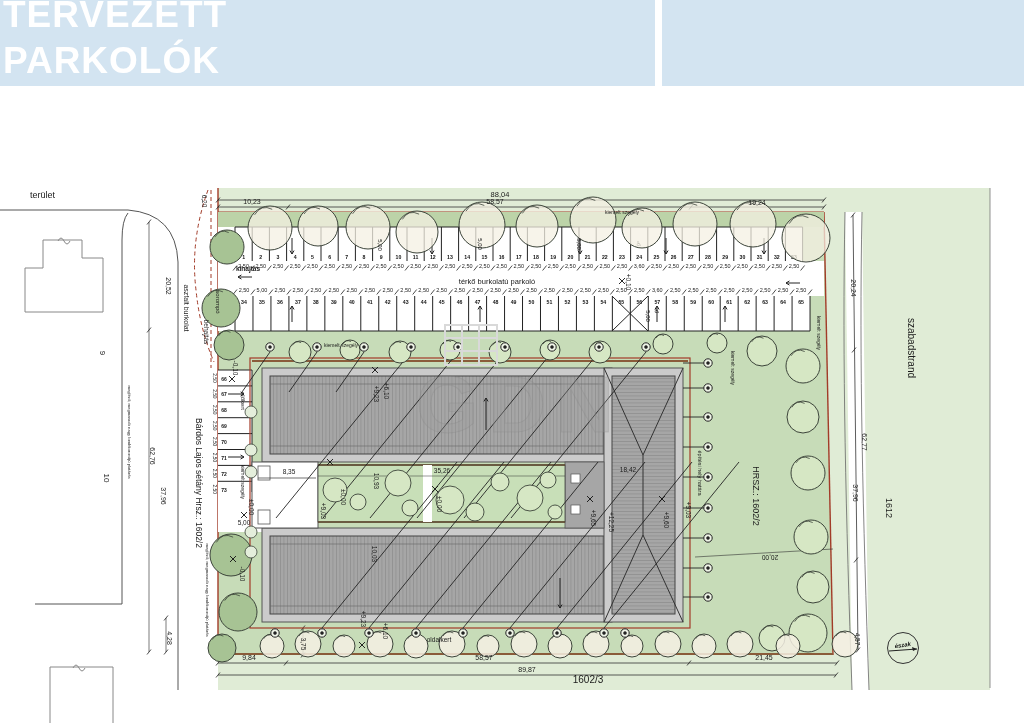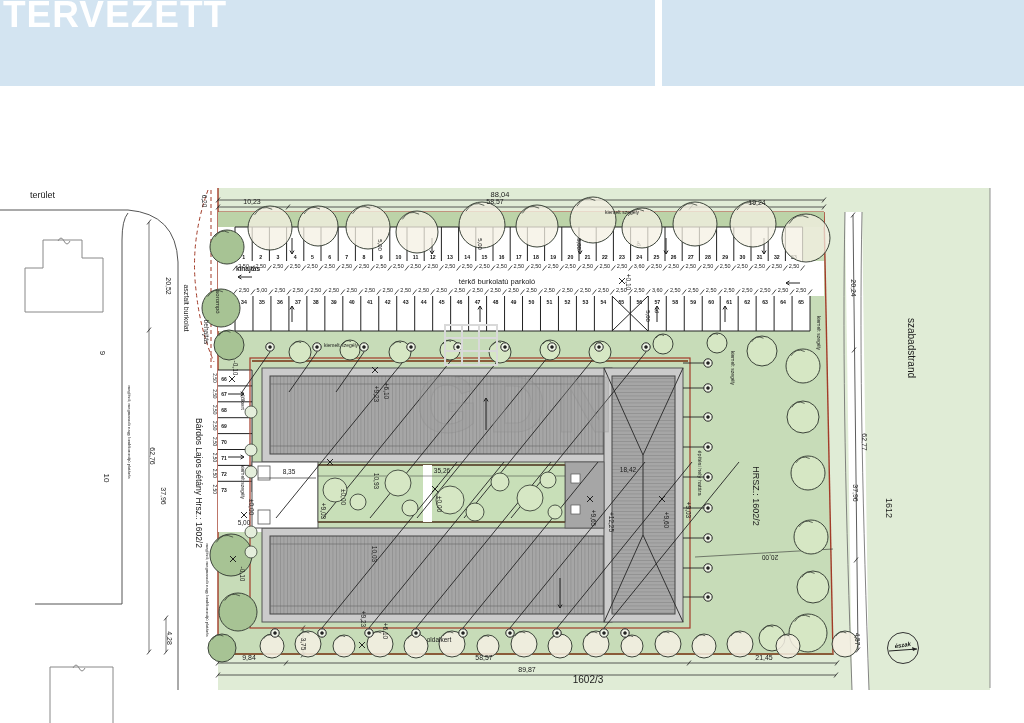--- a/index.html
+++ b/index.html
@@ -18,20 +18,21 @@
 </head>
 <body>
 
 <div class="stage">
 
   <div class="hdr">
     <div class="band b1" style="background: rgb(211, 228, 241);"></div>
     <div class="band b2" style="background: rgb(211, 228, 241);"></div>
     <div class="title" style="color: rgb(255, 255, 255);">
       <div>TERVEZETT</div>
+      <div>PARKOLÓK</div>
     </div>
   </div>
 
   <svg id="plan" width="1024" height="723" viewBox="0 0 1024 723">
       <defs>
         <pattern id="vh" width="3.5" height="8" patternUnits="userSpaceOnUse">
           <rect width="3.5" height="8" fill="#a6a6a6"></rect>
           <line x1="0" y1="0" x2="0" y2="8" stroke="#6f6f6f" stroke-width="0.7"></line>
         </pattern>
         <pattern id="hh" width="8" height="3.5" patternUnits="userSpaceOnUse">

